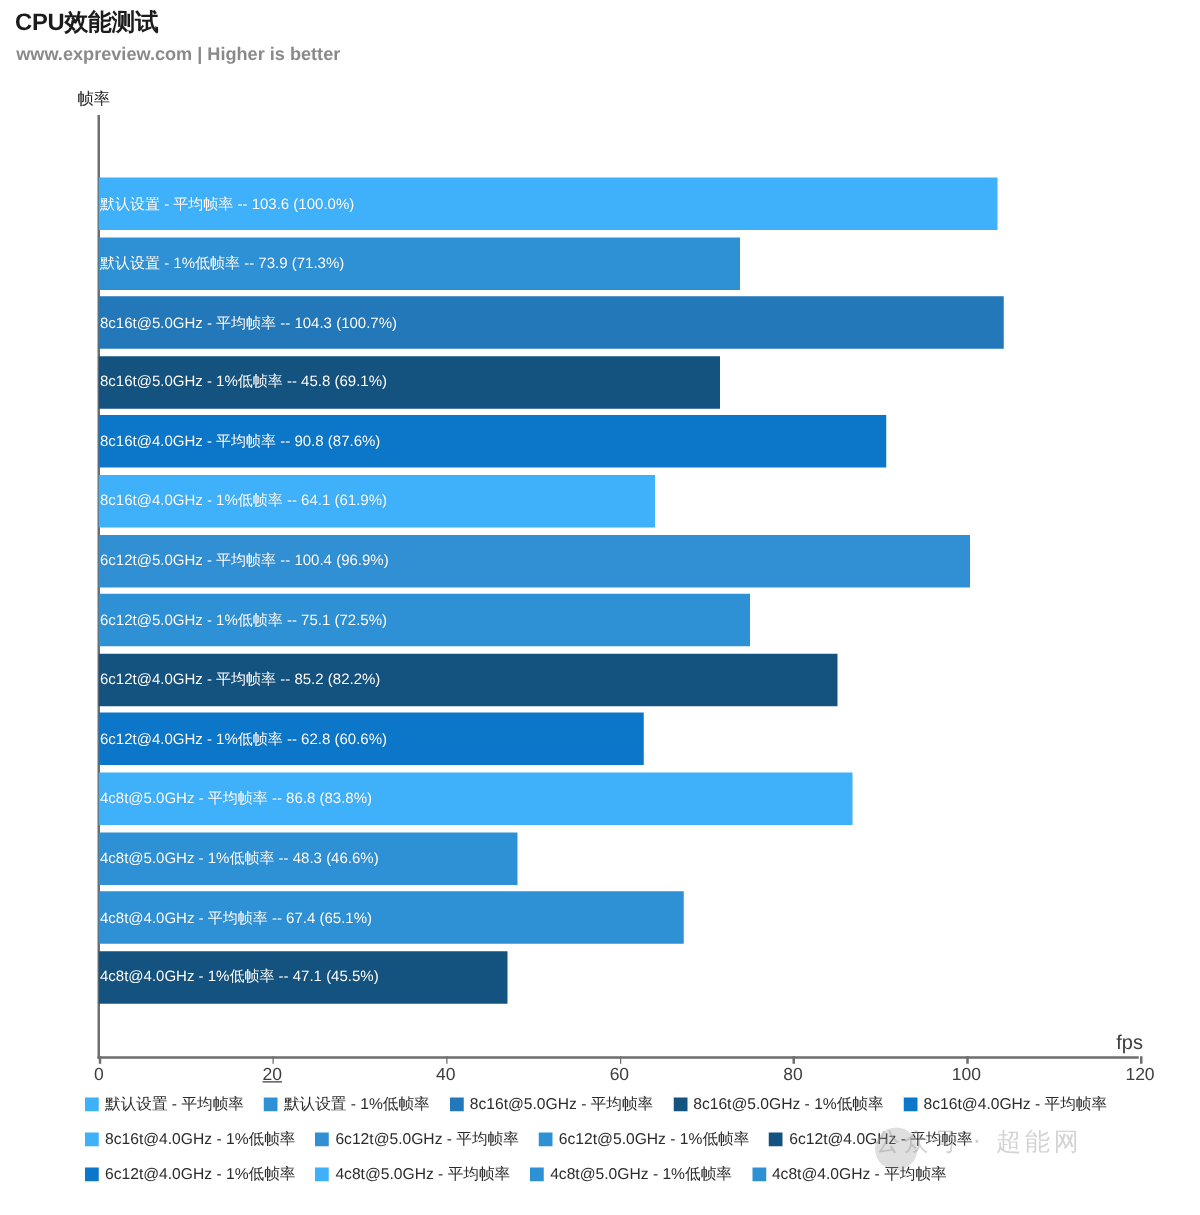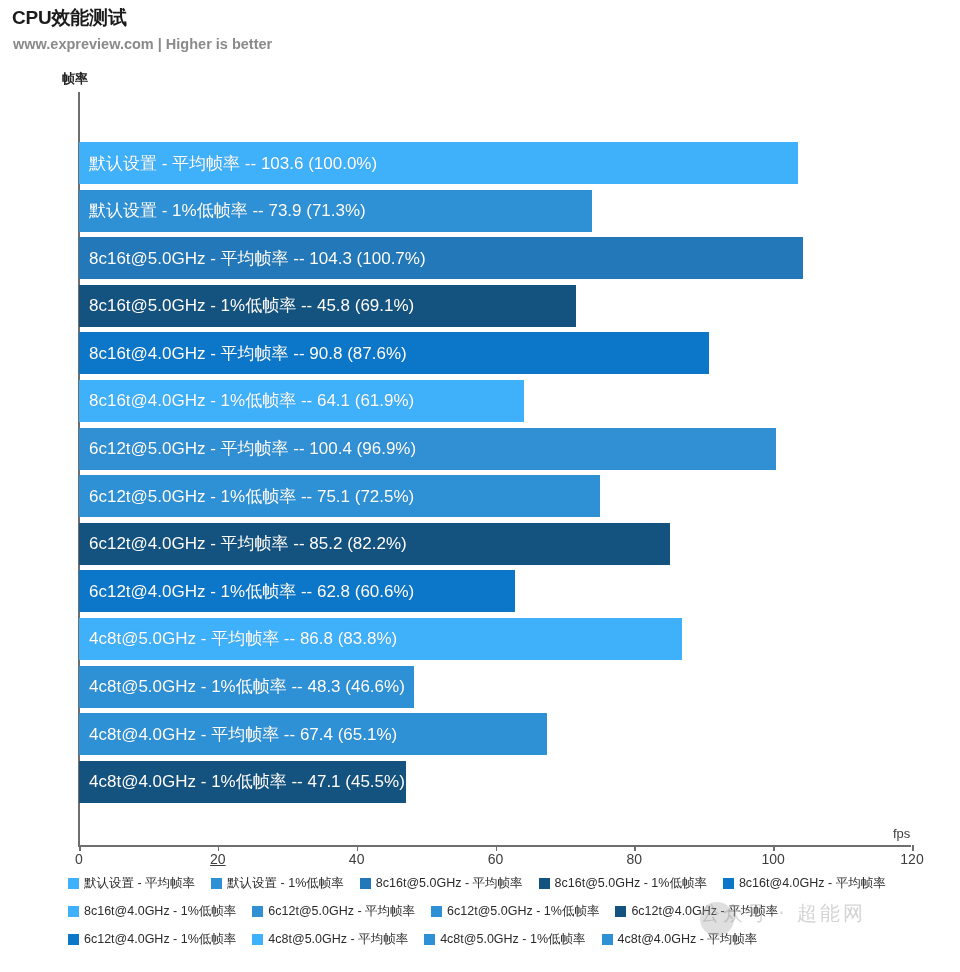--- a/index.html
+++ b/index.html
@@ -18,62 +18,62 @@
     letter-spacing: -0.2px;
   }
   .subtitle {
     position: absolute; left: 13px; top: 36px;
     font-size: 14.5px; color: #8a8a8a; font-weight: bold;
   }
 
   
   .ylabel {
     position: absolute; left: 62px; top: 70px;
-    font-size: 13px; color: #222; font-weight: bold;
+    font-size: 13px; color: #222;
   }
   .yaxis-line {
     position: absolute; left: 78px; top: 92px;
     width: 1.5px; height: 755px; background: #6e6e6e;
   }
   .xaxis-line {
     position: absolute; left: 78px; top: 845px;
     width: 833px; height: 1.5px; background: #6e6e6e;
   }
   .plot { position: absolute; left: 79px; top: 140px; width: 833px; height: 700px; }
 
   .bar-row { position: relative; width: 100%; height: 47.6px; }
   .bar {
     position: absolute; left: 0; top: 2px;
     height: 42px;
     display: flex; align-items: center;
   }
   .bar-label {
-    position: absolute; left: 10px; top: 2px; height: 42px;
+    position: absolute; left: 1px; top: 2px; height: 42px;
     display: flex; align-items: center;
     white-space: nowrap;
     color: #ffffff;
-    font-size: 17px;
+    font-size: 12px;
     text-shadow: 0 0 1px rgba(0,0,0,0.15);
     pointer-events: none;
   }
 
   
   .tick-mark {
     position: absolute; top: 845px;
     width: 1.5px; height: 6px; background: #6e6e6e;
   }
   .tick-label {
     position: absolute; top: 851px;
     font-size: 14px; color: #3d3d3d;
     transform: translateX(-50%);
     text-align: center;
   }
   .unit-label {
     position: absolute; left: 893px; top: 826px;
-    font-size: 13px; color: #3d3d3d;
+    font-size: 16px; color: #3d3d3d;
   }
 
   
   .legend {
     position: absolute; left: 68px; top: 872px;
     width: 884px;
     display: flex; flex-wrap: wrap;
     align-content: flex-start;
     row-gap: 5px;
   }

